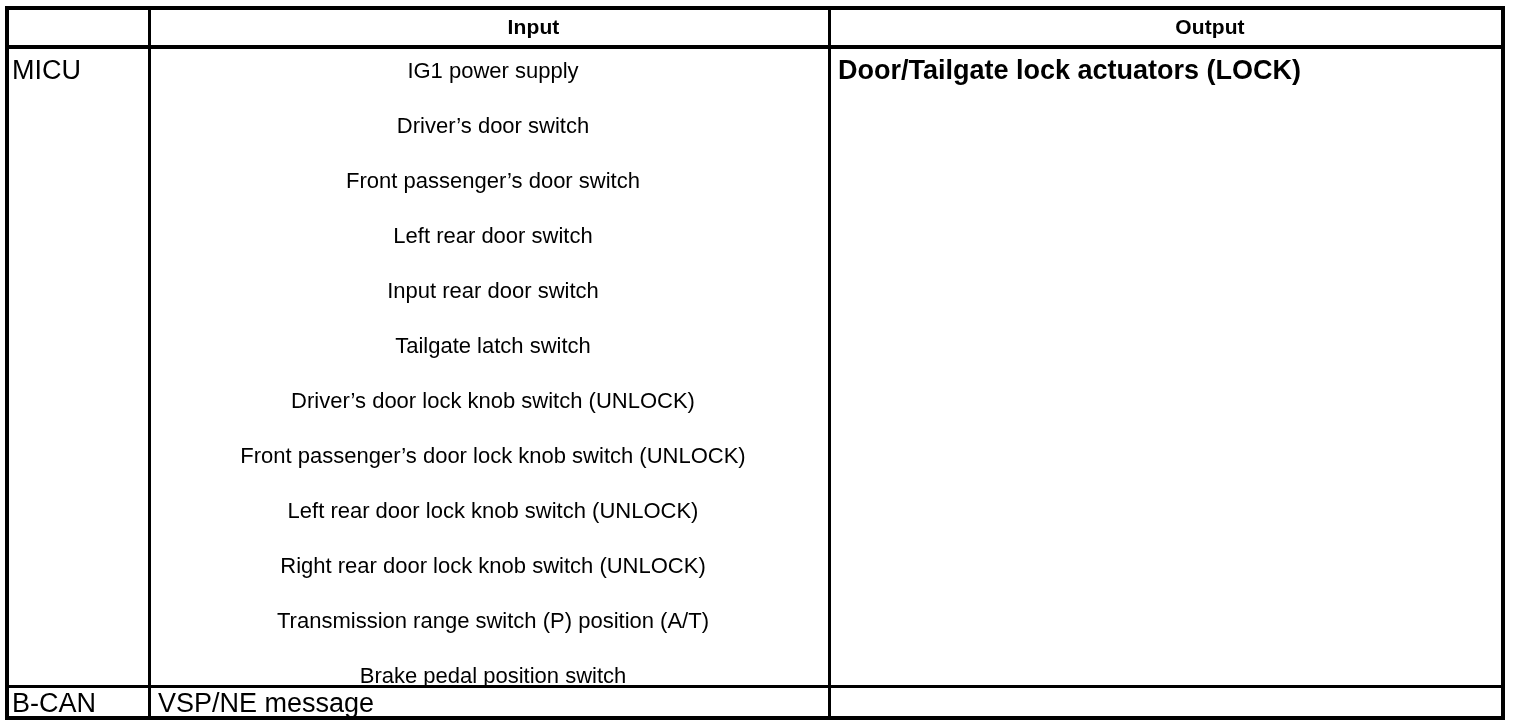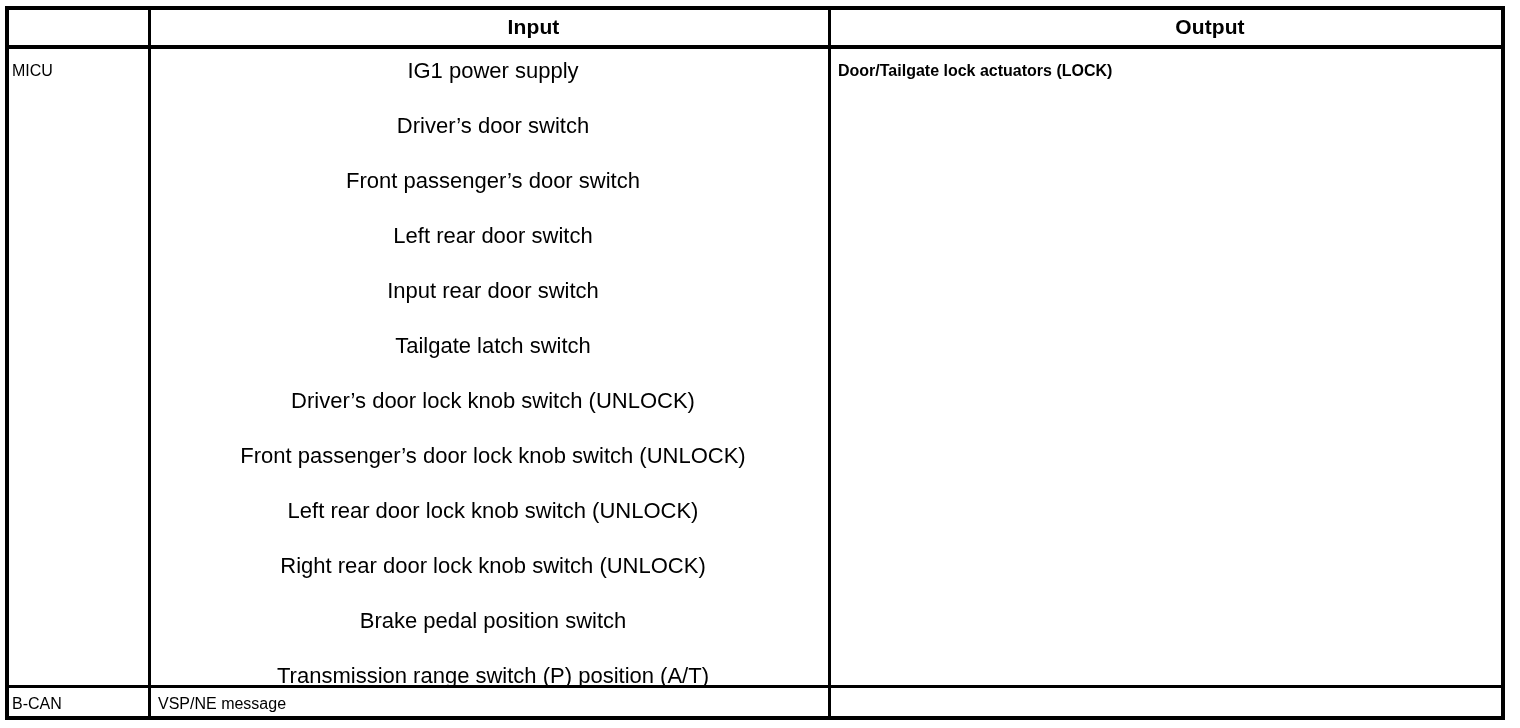--- a/index.html
+++ b/index.html
@@ -96,21 +96,21 @@
     bottom: 0;
     box-sizing: border-box;
     font-size: 22px;
   }
   .cell-sys  { left: 0;     width: 139px; padding-left: 3px; }
   .cell-in   { left: 142px; width: 677px; padding-left: 7px; }
   .cell-out  { left: 822px; width: 670px; padding-left: 7px; font-weight: bold; }
 
   .cell-text {
     display: block;
-    font-size: 16px;
+    font-size: 27px;
     line-height: 25px;
     white-space: nowrap;
   }
 
   
   .row-micu .cell-sys  .cell-text { margin-top: 9px; }
   .row-micu .cell-in   .item:first-child { margin-top: 9px; }
   .row-micu .cell-out  .cell-text { margin-top: 9px; }
 
   .row-bcan .cell-text { margin-top: 3px; }
@@ -155,22 +155,22 @@
         <span class="item">IG1 power supply</span>
         <span class="item">Driver’s door switch</span>
         <span class="item">Front passenger’s door switch</span>
         <span class="item">Left rear door switch</span>
         <span class="item">Input rear door switch</span>
         <span class="item">Tailgate latch switch</span>
         <span class="item">Driver’s door lock knob switch (UNLOCK)</span>
         <span class="item">Front passenger’s door lock knob switch (UNLOCK)</span>
         <span class="item">Left rear door lock knob switch (UNLOCK)</span>
         <span class="item">Right rear door lock knob switch (UNLOCK)</span>
+        <span class="item">Transmission range switch (P) position (A/T)</span>
         <span class="item">Brake pedal position switch</span>
-        <span class="item">Transmission range switch (P) position (A/T)</span>
       </div>
       <div class="cell cell-out">
         <span class="cell-text">Door/Tailgate lock actuators (LOCK)</span>
       </div>
     </div>
 
     <div class="row row-bcan">
       <div class="cell cell-sys">
         <span class="cell-text">B-CAN</span>
       </div>

